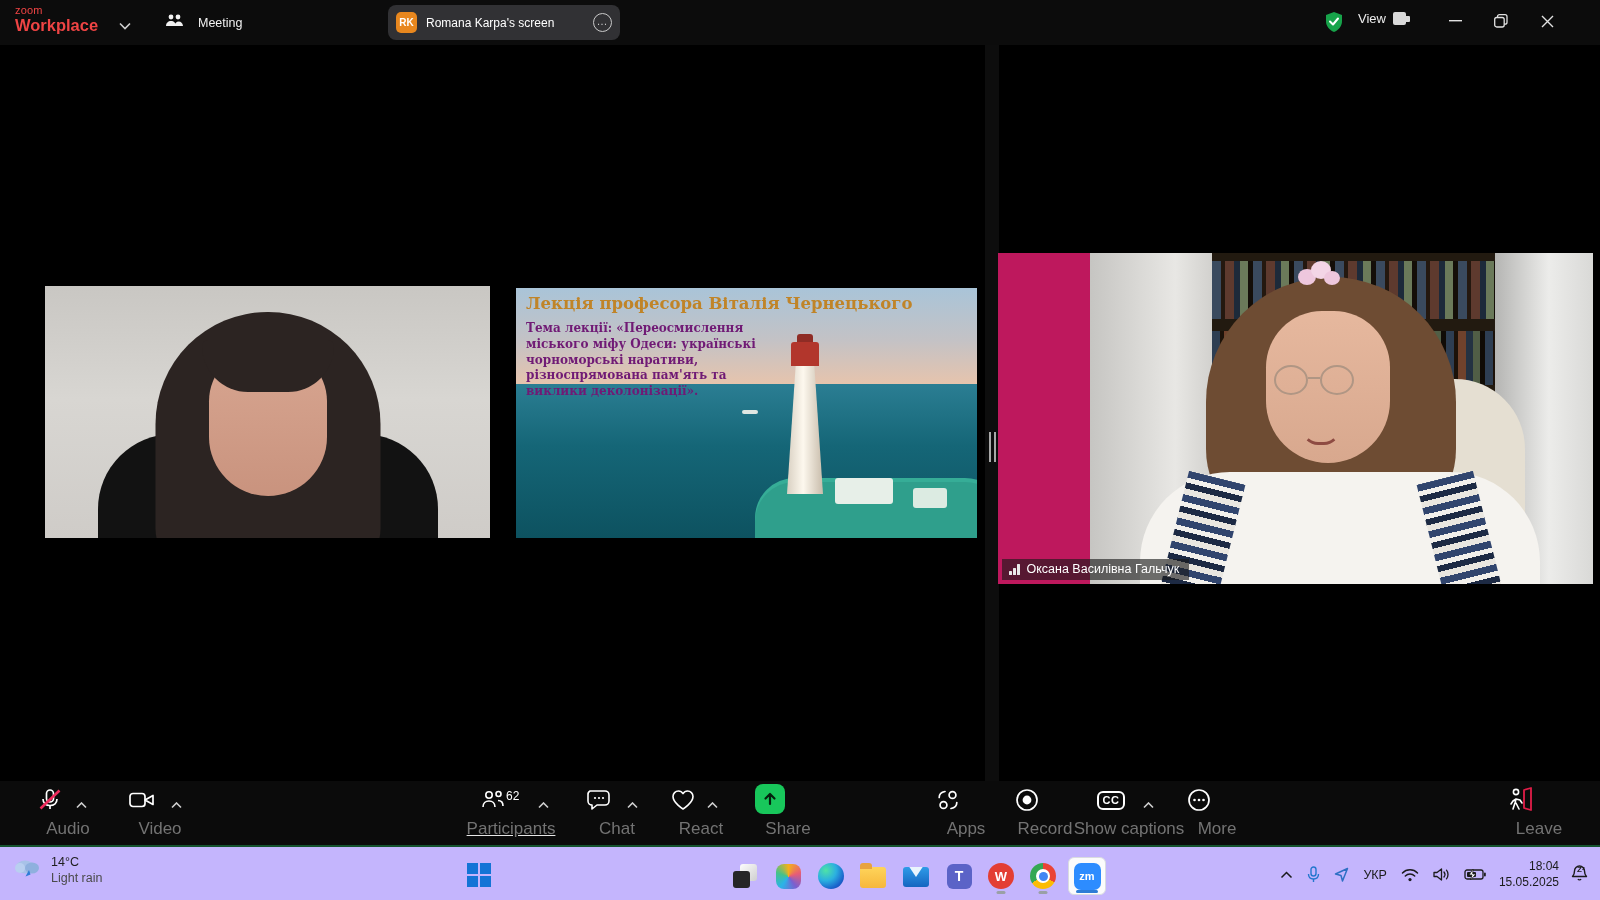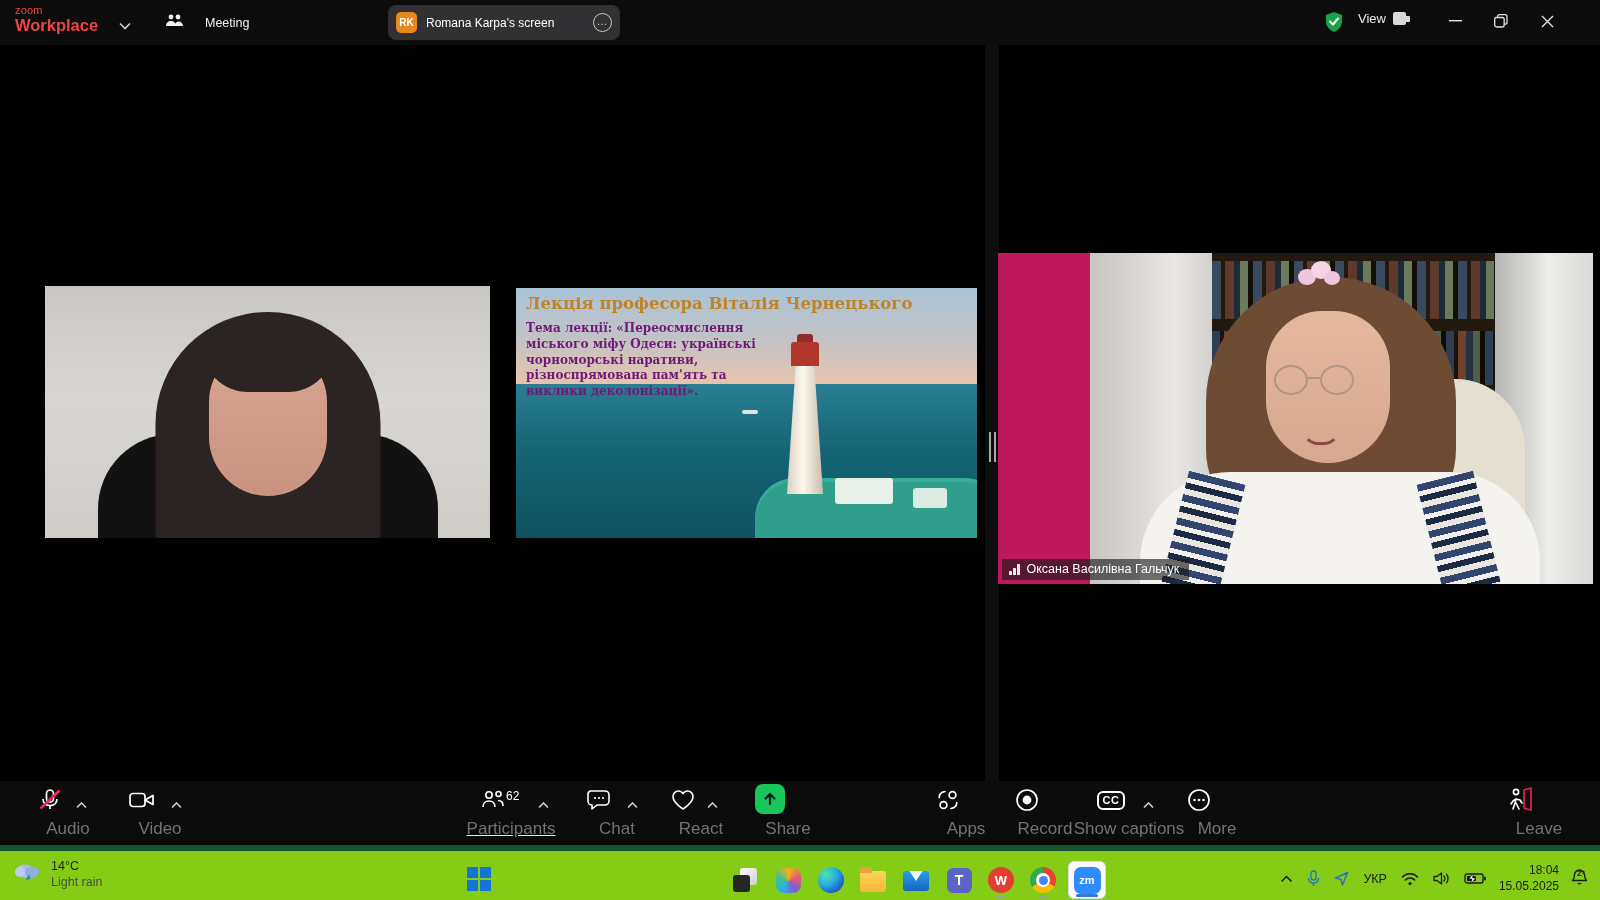--- a/index.html
+++ b/index.html
@@ -6,21 +6,21 @@
   html,body { background:#000; }
   .screen { position:relative; width:1600px; height:900px; background:#000; overflow:hidden;
             font-family:"Liberation Sans", sans-serif; }
 
   
   .titlebar { position:absolute; left:0; top:0; width:1600px; height:45px; background:#0c0c0c; }
   .logo { position:absolute; left:15px; top:5px; color:#ef4444; line-height:1.05; cursor:default; }
   .logo .l1 { font-size:11px; font-weight:400; letter-spacing:.2px; }
   .logo .l2 { font-size:16.5px; font-weight:600; }
   .logo-caret { position:absolute; left:119px; top:16px; }
-  .meeting-tab { position:absolute; left:155px; top:0; height:45px; display:flex; align-items:center; gap:21px;
+  .meeting-tab { position:absolute; left:155px; top:0; height:45px; display:flex; align-items:center; gap:14px;
                  color:#f2f2f2; font-size:12.5px; padding:0 10px; cursor:pointer; }
   .screen-tab { position:absolute; left:388px; top:5px; width:232px; height:35px; background:#313134;
                 border-radius:8px; display:flex; align-items:center; gap:9px; padding:0 8px; cursor:pointer; }
   .rk-avatar { width:21px; height:21px; border-radius:5px; background:#e8871e; color:#fff; font-size:10px;
                font-weight:700; display:flex; align-items:center; justify-content:center; }
   .screen-tab .tab-label { color:#fff; font-size:12px; white-space:nowrap; }
   .tab-ellipsis { margin-left:auto; width:19px; height:19px; border:1.5px solid #c9c9c9; border-radius:50%;
                   color:#c9c9c9; display:flex; align-items:center; justify-content:center; font-size:11px;
                   letter-spacing:1px; line-height:0; padding-bottom:4px; }
   .shield { position:absolute; left:1324px; top:11px; }
@@ -118,21 +118,21 @@
              align-items:center; justify-content:flex-start; gap:5px; color:#e8e8e8; cursor:pointer; }
   .tb-item .lbl { font-size:17px; color:#737373; white-space:nowrap;margin-left:36px; }
   .tb-ico { height:28px; display:flex; align-items:center; justify-content:center; }
   .caret { position:absolute; top:14px; cursor:pointer; }
   .count { position:absolute; left:506px; top:8px; color:#fff; font-size:12px; }
   .share-chip { width:30px; height:30px; background:#18c75b; border-radius:8px; display:flex; align-items:center; justify-content:center; margin-top:-2px; }
   .cc-badge { border:2px solid #fff; border-radius:6px; color:#fff; font-size:11px; font-weight:700;
               padding:2px 4px; letter-spacing:.5px; line-height:1; }
 
   
-  .taskbar { position:absolute; left:0; top:845px; width:1600px; height:55px; background:#84cc16; border-top:6px solid #14532d; }
+  .taskbar { position:absolute; left:0; top:845px; width:1600px; height:55px; background:#c4b5fd; border-top:2px solid #14532d; }
   .weather { position:absolute; left:12px; top:7px; display:flex; align-items:center; gap:9px; cursor:pointer; }
   .weather .wt { font-size:12.5px; color:#1f1f1f; line-height:1.35; }
   .weather .wd { font-size:12.5px; color:#4a4a4a; line-height:1.2; }
   .start-btn { position:absolute; left:464px; top:13px; width:30px; height:30px; display:flex; align-items:center; justify-content:center; cursor:pointer; }
   .win-logo { display:grid; grid-template-columns:11px 11px; grid-template-rows:11px 11px; gap:2px; }
   .win-logo i { background:#1374d6; }
   .search-box { position:absolute; left:508px; top:9px; width:210px; height:37px; background:#fff;
                 border:1px solid #d4d7da; border-radius:19px; display:flex; align-items:center; gap:8px; padding:0 3px 0 13px; }
   .search-box input { border:none; outline:none; width:108px; font-size:14px; color:#333; background:transparent;
                       font-family:"Liberation Sans", sans-serif; }

